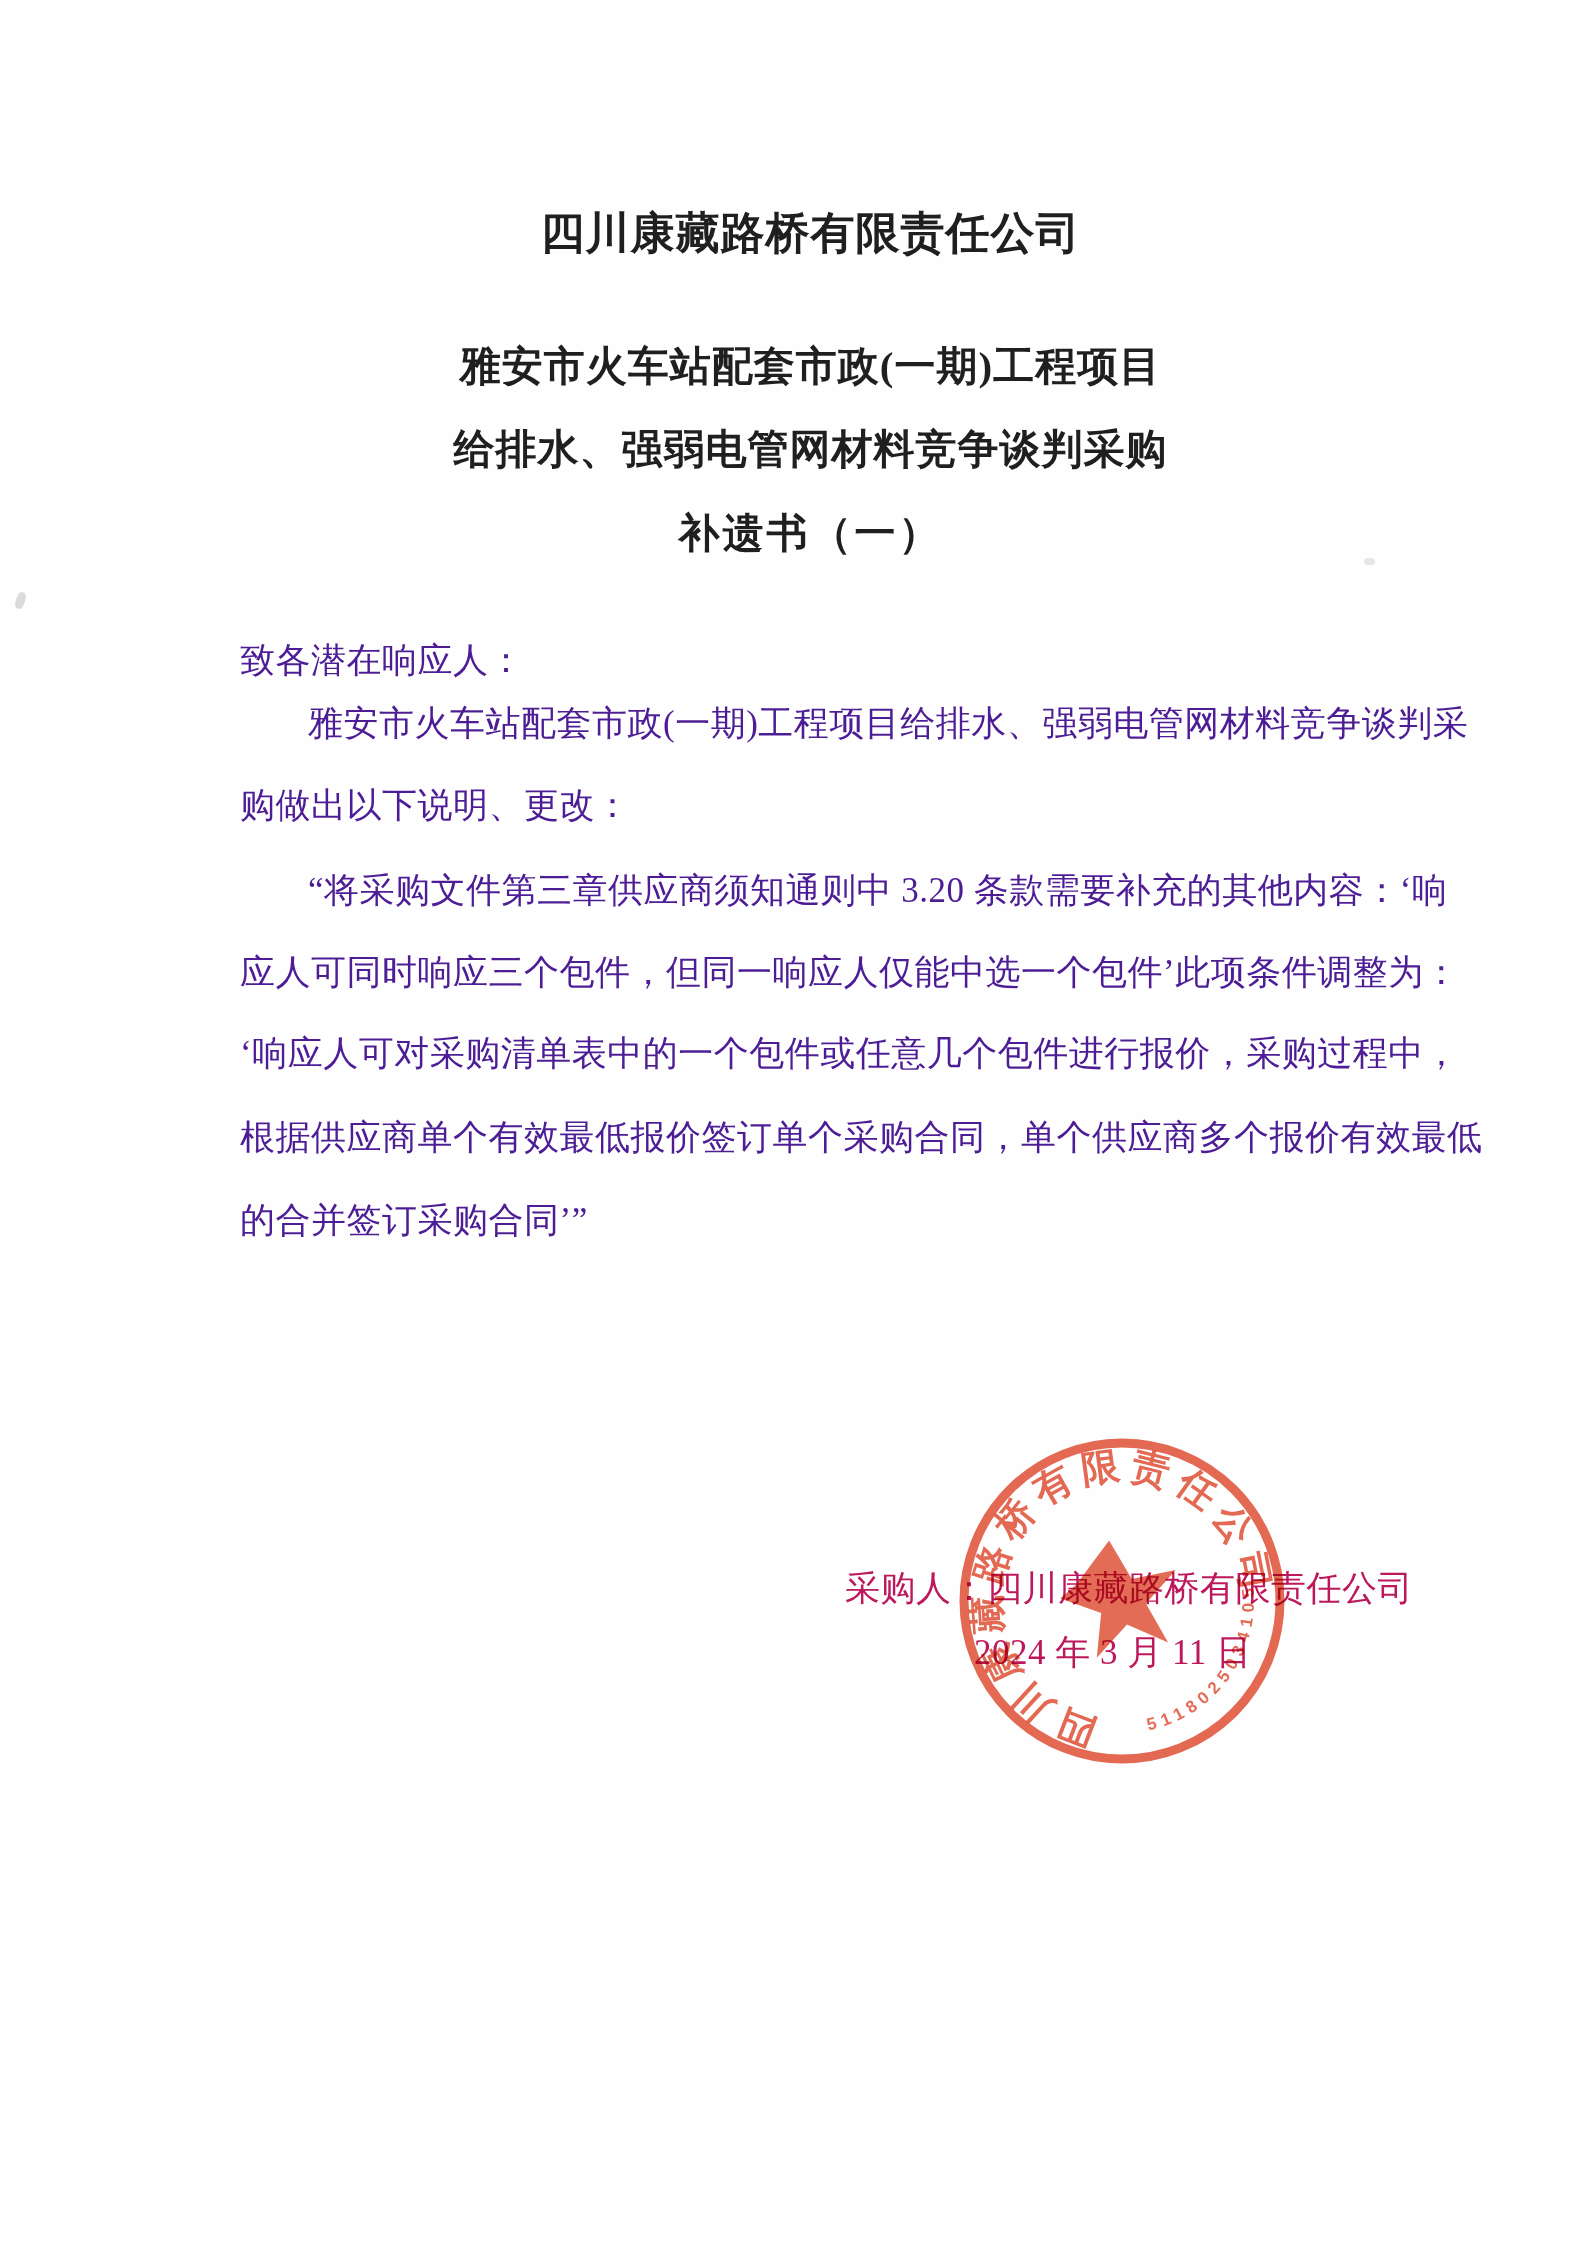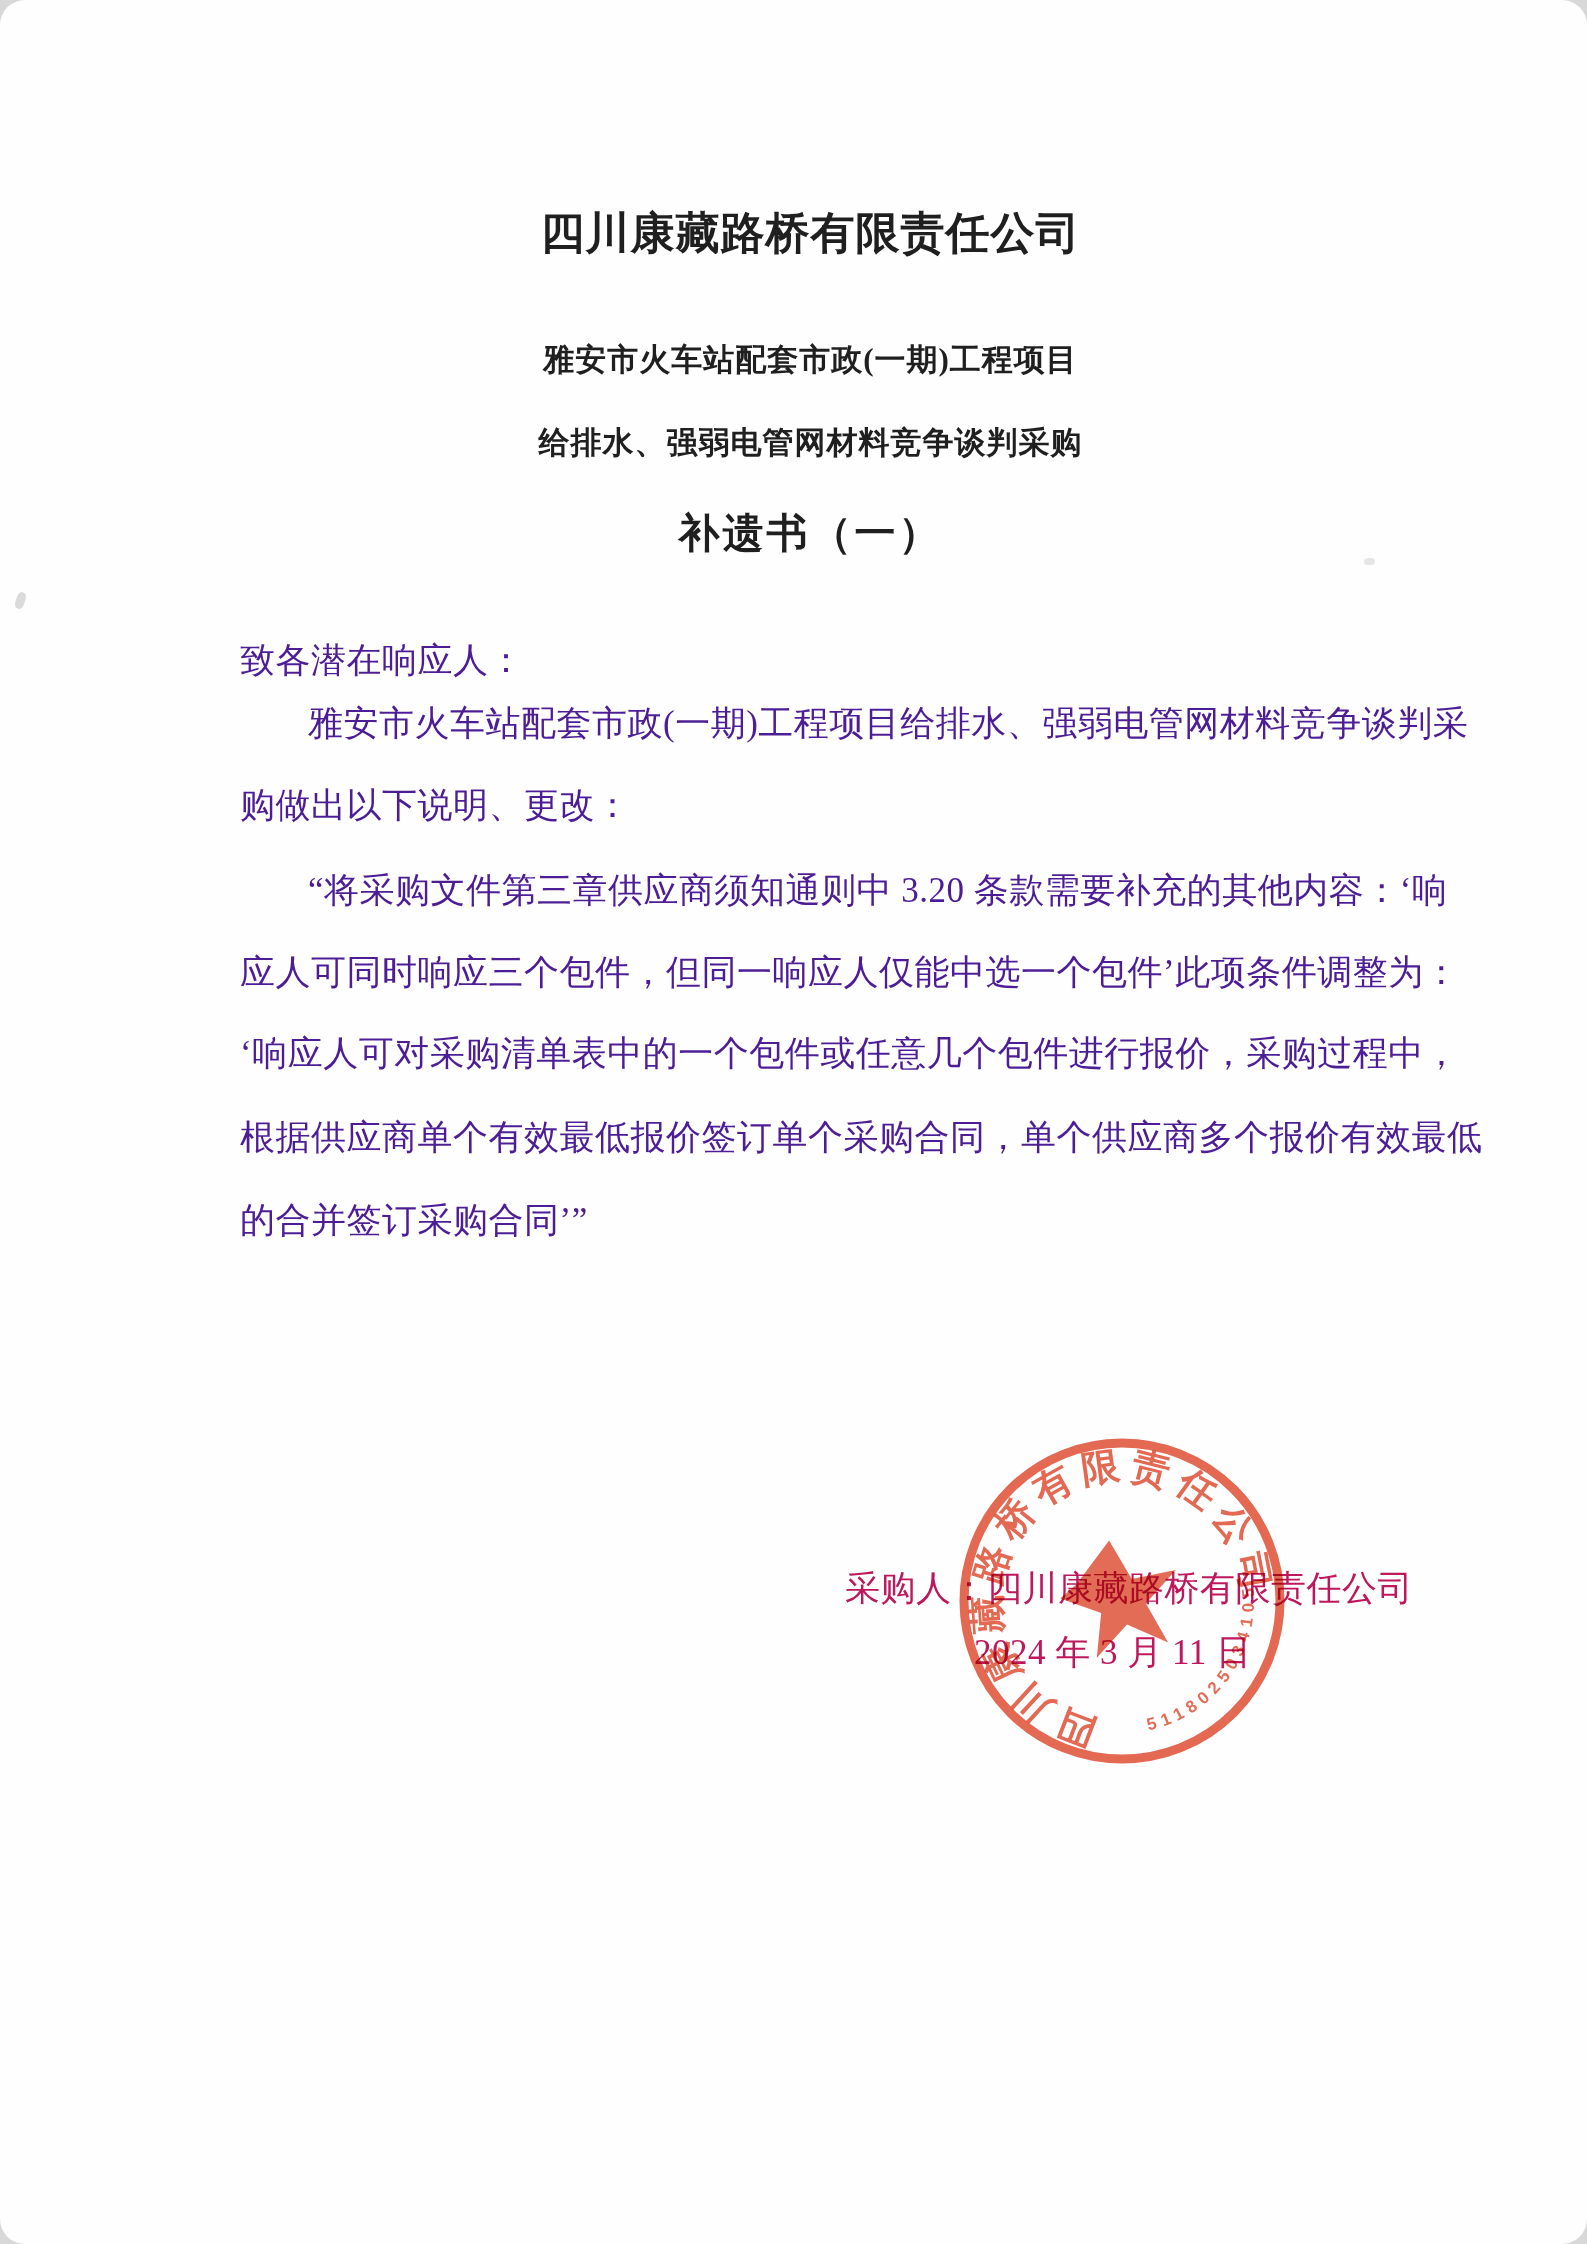--- a/index.html
+++ b/index.html
@@ -5,33 +5,32 @@
   html, body { margin: 0; padding: 0; background: #d8d8d8; }
   .page {
     position: relative;
     width: 1587px;
     height: 2244px;
     margin: 0 auto;
     background: #fefefe;
     font-family: "Liberation Serif", "DejaVu Serif", serif;
     color: #262626;
     overflow: hidden;
-    border-radius: 25px;
   }
   .heading {
     position: absolute;
     left: 34px;
     width: 1553px;
     text-align: center;
     font-weight: bold;
     color: #1f1f1f;
     white-space: nowrap;
   }
   .company-title { top: 204px; font-size: 44px; letter-spacing: 1px; }
-  .proj-title    { font-size: 31px; letter-spacing: 1px; }
+  .proj-title    { font-size: 41px; letter-spacing: 1px; }
   .doc-title     { top: 506px; font-size: 41px; letter-spacing: 3px; }
   .bodyline {
     position: absolute;
     left: 240px;
     font-size: 35px;
     letter-spacing: 0.5px;
     white-space: nowrap;
     color: #4c1d95;
   }
   .indent { padding-left: 68px; }

